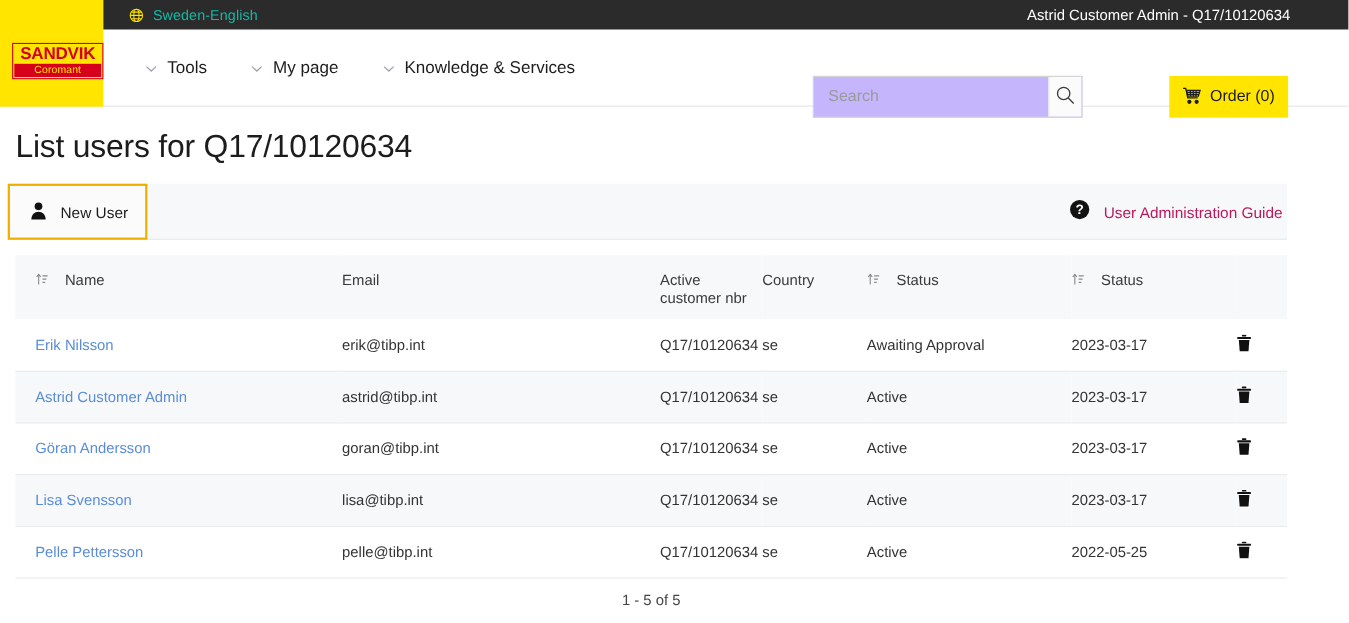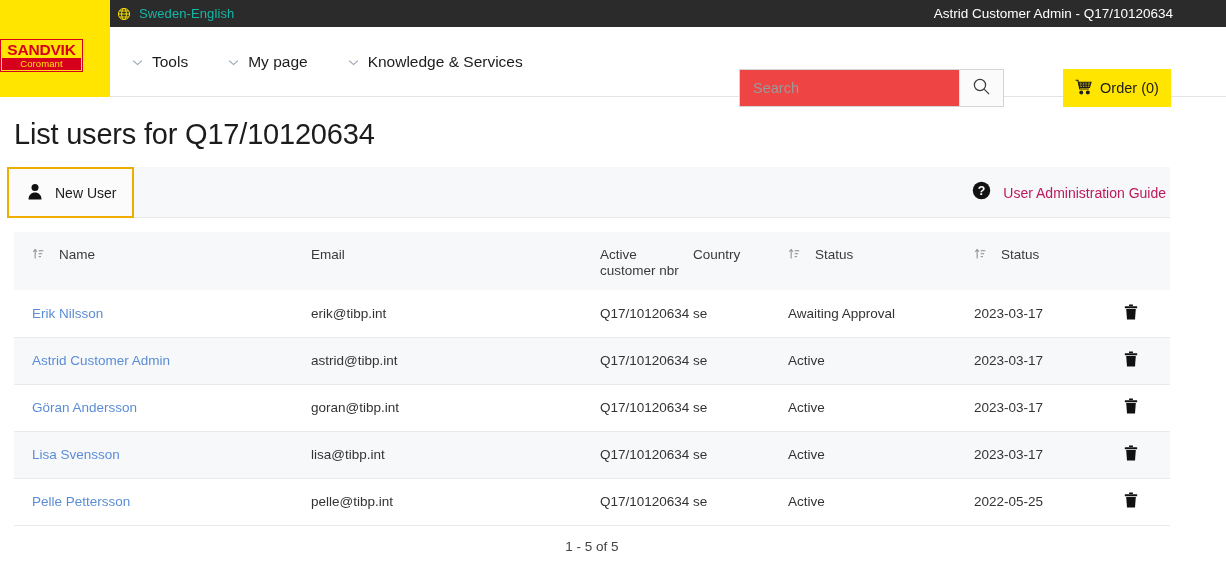--- a/index.html
+++ b/index.html
@@ -53,26 +53,26 @@
   .header {
     position: relative;
     height: 70px;
     background: #ffffff;
     border-bottom: 1px solid #e4e4e4;
   }
   .logo-block {
     position: absolute;
     left: 0;
     top: -27px;
-    width: 110px;
+    width: 94px;
     height: 97px;
     background: #ffe500;
     display: flex;
     align-items: center;
-    justify-content: flex-start;
+    justify-content: flex-end;
   }
   .logo-mark {
     width: 83px;
     border: 1px solid #d6001c;
     background: #ffe500;
     padding: 1px;
     margin-top: 14px;
   }
   .logo-top {
     color: #d6001c;
@@ -113,25 +113,25 @@
     font-size: 15.5px;
     color: #1c1c1c;
     white-space: nowrap;
   }
   .chev { display: block; width: 11px; height: 7px; }
 
   .searchwrap {
     position: absolute;
     left: 739px;
     top: 42px;
-    width: 265px;
+    width: 245px;
     height: 38px;
     display: flex;
     border: 1px solid #d4d4d4;
-    background: #ef4444;
+    background: #c4b5fd;
   }
   .searchinput {
     flex: 1;
     border: none;
     outline: none;
     padding: 0 13px;
     font-size: 14.5px;
     color: #333;
     font-family: "Liberation Sans", sans-serif;
     background: transparent;

